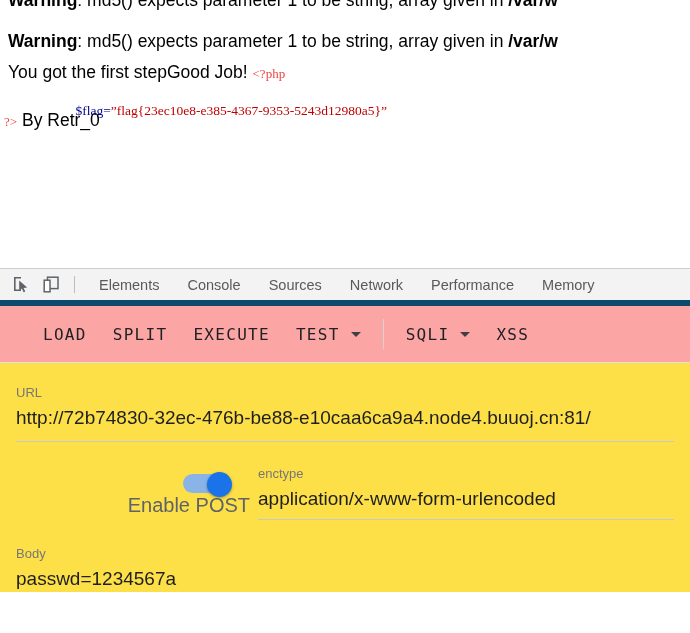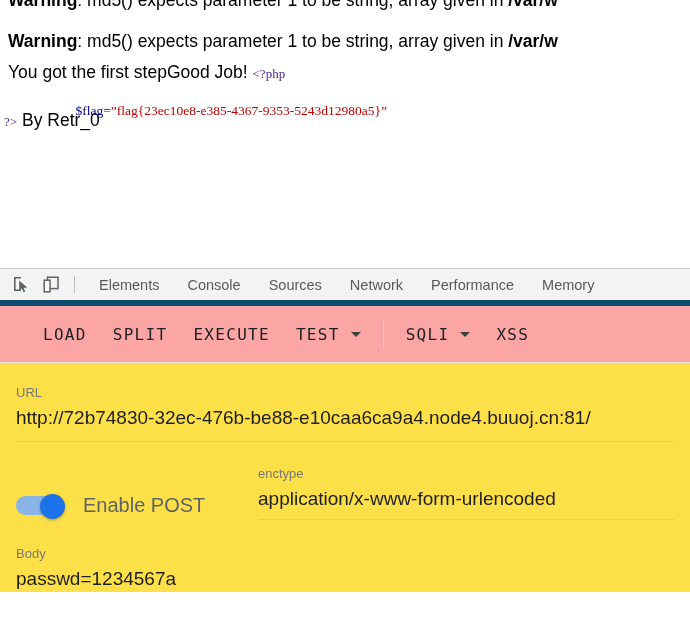--- a/index.html
+++ b/index.html
@@ -50,21 +50,21 @@
     color: #000;
     white-space: nowrap;
   }
 
   .php-code {
     font-family: "Liberation Serif", serif;
     font-size: 13px;
     color: #00008b;
     white-space: pre;
   }
-  .php-tag { color: #4c1d95; }
+  .php-tag { color: #ef4444; }
   .php-var { color: #00008b; }
   .php-str { color: #c00000; }
 
   .flag-line {
     position: absolute;
     top: 87px;
     left: 62px;
     font-family: "Liberation Serif", serif;
     font-size: 13.5px;
     white-space: pre;
@@ -190,24 +190,25 @@
   .url-row .field-underline { margin-top: 10px; }
 
   .post-row {
     display: flex;
     align-items: flex-end;
     margin-bottom: 26px;
   }
 
   .toggle-wrap {
     display: flex;
-    align-items: flex-start;
+    align-items: flex-end;
     padding-bottom: 3px;
     cursor: pointer;
     width: 234px;
+    flex-direction: column;
   }
   .toggle {
     position: relative;
     width: 55px;
     height: 22px;
     margin-right: 12px;
   }
   .toggle-track {
     position: absolute;
     top: 2px; left: 0;

